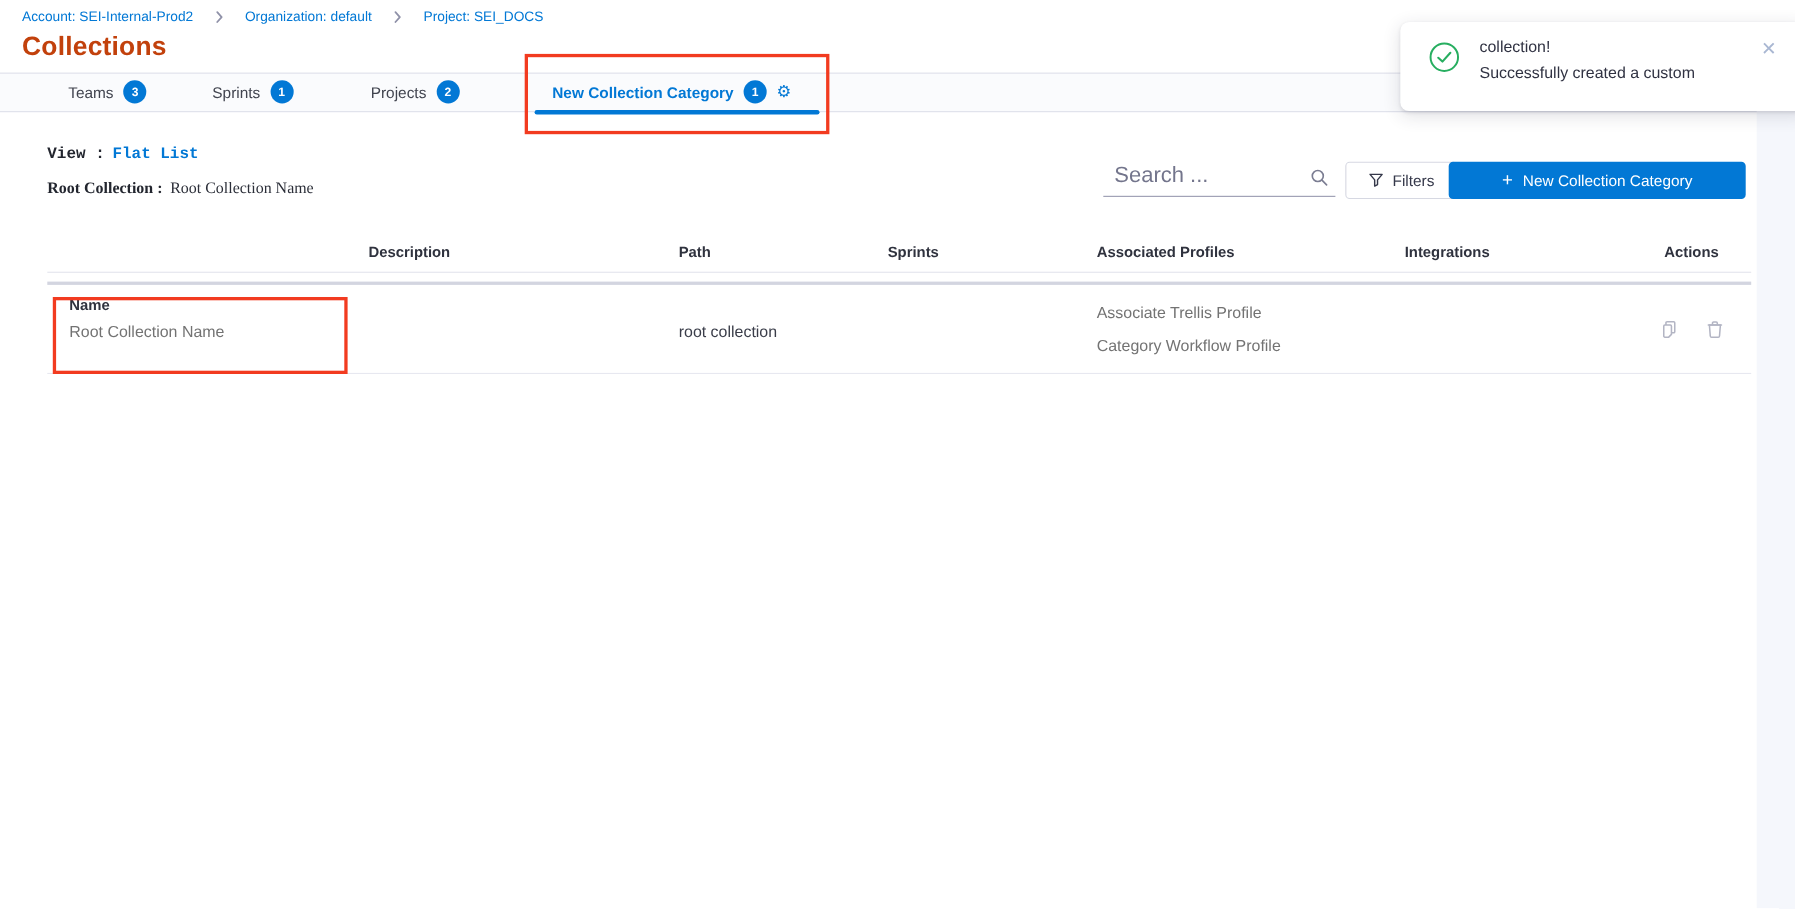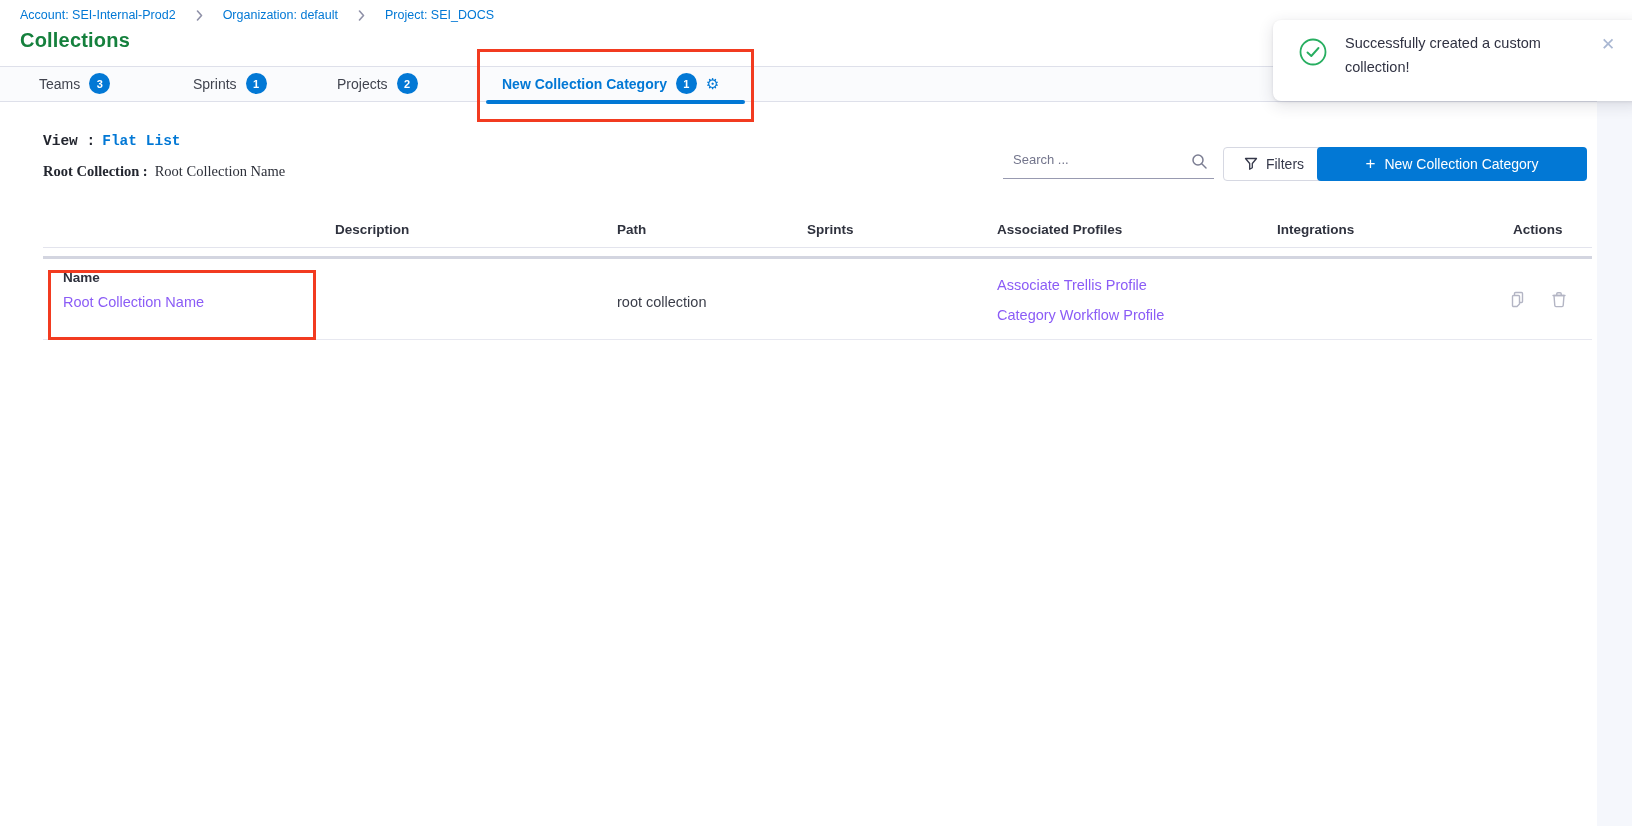--- a/index.html
+++ b/index.html
@@ -5,21 +5,21 @@
   * { margin:0; padding:0; box-sizing:border-box; }
   html,body { background:#fff; }
   body { font-family:"Liberation Sans","DejaVu Sans",sans-serif; }
   .stage { position:relative; width:1632px; height:826px; background:#fff; overflow:hidden; }
 
   
   .breadcrumb { position:absolute; left:20px; top:8px; display:flex; align-items:center; gap:20px; font-size:12.5px; }
   .crumb { color:#0278d5; cursor:pointer; white-space:nowrap; }
   .crumb-sep { display:flex; align-items:center; color:#8f91a8; }
 
-  .page-title { position:absolute; left:20px; top:29px; font-size:20px; font-weight:700; color:#15803d; letter-spacing:.2px; }
+  .page-title { position:absolute; left:20px; top:29px; font-size:24px; font-weight:700; color:#c2410c; letter-spacing:.2px; }
 
   
   .tabbar { position:absolute; left:0; top:66px; width:1632px; height:36px; background:#fafbfd;
             border-top:1px solid #dee0ea; border-bottom:1px solid #dee0ea; }
   .tab { position:absolute; top:66px; height:35px; display:flex; align-items:center; gap:9px; cursor:pointer; }
   .tab-label { font-size:14px; color:#41444f; }
   .tab.active .tab-label { color:#0278d5; font-weight:600; }
   .badge { min-width:21px; height:21px; padding:0 5px; border-radius:11px; background:#0278d5; color:#fff;
            font-size:11px; font-weight:700; display:flex; align-items:center; justify-content:center; }
   .gear { font-size:15px; color:#0278d5; line-height:1; cursor:pointer; }
@@ -30,39 +30,39 @@
 
   
   .view-line { position:absolute; left:43px; top:133px; font-size:14.5px; color:#23262f; font-weight:600;font-family:Liberation Mono, monospace; }
   .view-line .link { color:#0278d5; font-weight:600; margin-left:7px; cursor:pointer; }
   .root-line { position:absolute; left:43px; top:163px; font-size:14.5px; color:#23262f; font-weight:600;font-family:Liberation Serif, serif; }
   .root-line .val { font-weight:500; color:#2c2f39; margin-left:7px; }
 
   
   .search-wrap { position:absolute; left:1003px; top:146px; width:211px; height:33px; border-bottom:1.5px solid #989ab0; }
   .search-input { width:100%; height:100%; border:none; outline:none; background:transparent;
-                  font-family:inherit; font-size:13px; color:#1d4ed8; padding:0 28px 6px 10px; }
+                  font-family:inherit; font-size:20px; color:#1d4ed8; padding:0 28px 6px 10px; }
   .search-input::placeholder { color:#73758c; }
   .search-icon { position:absolute; right:6px; top:7px; }
 
   .btn-filters { position:absolute; left:1223px; top:147px; width:102px; height:34px; background:#fff;
                  border:1px solid #d6d8e2; border-radius:4px; display:flex; align-items:center; justify-content:center;
                  gap:8px; font-size:14px; color:#35384a; cursor:pointer; }
   .btn-primary { position:absolute; left:1317px; top:147px; width:270px; height:34px; background:#0278d5; border:none;
                  border-radius:4px; display:flex; align-items:center; justify-content:center; gap:9px; cursor:pointer; }
   .btn-primary .plus { color:#fff; font-size:17px; font-weight:400; line-height:1; margin-top:-1px; }
   .btn-primary .lbl { color:#fff; font-size:14px; font-weight:500; }
 
   
   .col-h { position:absolute; top:222px; font-size:13.5px; font-weight:700; color:#2f323e; }
   .h-line  { position:absolute; left:43px; top:247px; width:1549px; height:1px; background:#e3e4ed; }
   .thick-line { position:absolute; left:43px; top:256px; width:1549px; height:3px; background:#d3d5e0; }
   .row-line { position:absolute; left:43px; top:339px; width:1549px; height:1px; background:#e7e8f0; }
 
-  .cell-link { position:absolute; font-size:14.5px; color:#8b5cf6; cursor:pointer; white-space:nowrap; }
+  .cell-link { position:absolute; font-size:14.5px; color:#737373; cursor:pointer; white-space:nowrap; }
   .cell-text { position:absolute; font-size:14.5px; color:#3a3d49; white-space:nowrap; }
   .icon-btn { position:absolute; width:22px; height:22px; background:transparent; border:none; cursor:pointer;
               display:flex; align-items:center; justify-content:center; }
 
   
   .anno { position:absolute; border:3px solid #f23b20; background:transparent; pointer-events:none; }
   .anno-tab { left:477px; top:49px; width:277px; height:73px; }
   .anno-row { left:48px; top:270px; width:268px; height:70px; }
 
   
@@ -91,21 +91,21 @@
           <polyline points="1.5,1 5.5,5.5 1.5,10" fill="none" stroke="#8f91a8" stroke-width="1.6" stroke-linecap="round" stroke-linejoin="round"></polyline>
         </svg>
     </span>
     <span class="crumb">Project: SEI_DOCS</span>
   </div>
 
   <div class="page-title">Collections</div>
 
   <div class="tabbar"></div>
 
-  <div class="tab" style="left:39px;">
+  <div class="tab" style="left:62px;">
     <span class="tab-label">Teams</span>
     <span class="badge">3</span>
   </div>
   <div class="tab" style="left:193px;">
     <span class="tab-label">Sprints</span>
     <span class="badge">1</span>
   </div>
   <div class="tab" style="left:337px;">
     <span class="tab-label">Projects</span>
     <span class="badge">2</span>
@@ -190,19 +190,19 @@
   <div class="anno anno-row"></div>
 
   <div class="toast">
     <span class="toast-icon">
       <svg width="28" height="28" viewBox="0 0 28 28">
         <circle cx="14" cy="14" r="12.5" fill="none" stroke="#27ae60" stroke-width="1.8"></circle>
         <polyline points="8.5,14.5 12.3,18 19.5,10" fill="none" stroke="#27ae60" stroke-width="1.9" stroke-linecap="round" stroke-linejoin="round"></polyline>
       </svg>
     </span>
     <div class="toast-text">
+      <div>collection!</div>
       <div>Successfully created a custom</div>
-      <div>collection!</div>
     </div>
     <button class="toast-close">✕</button>
   </div>
 
 </div>
 
 </body></html>

